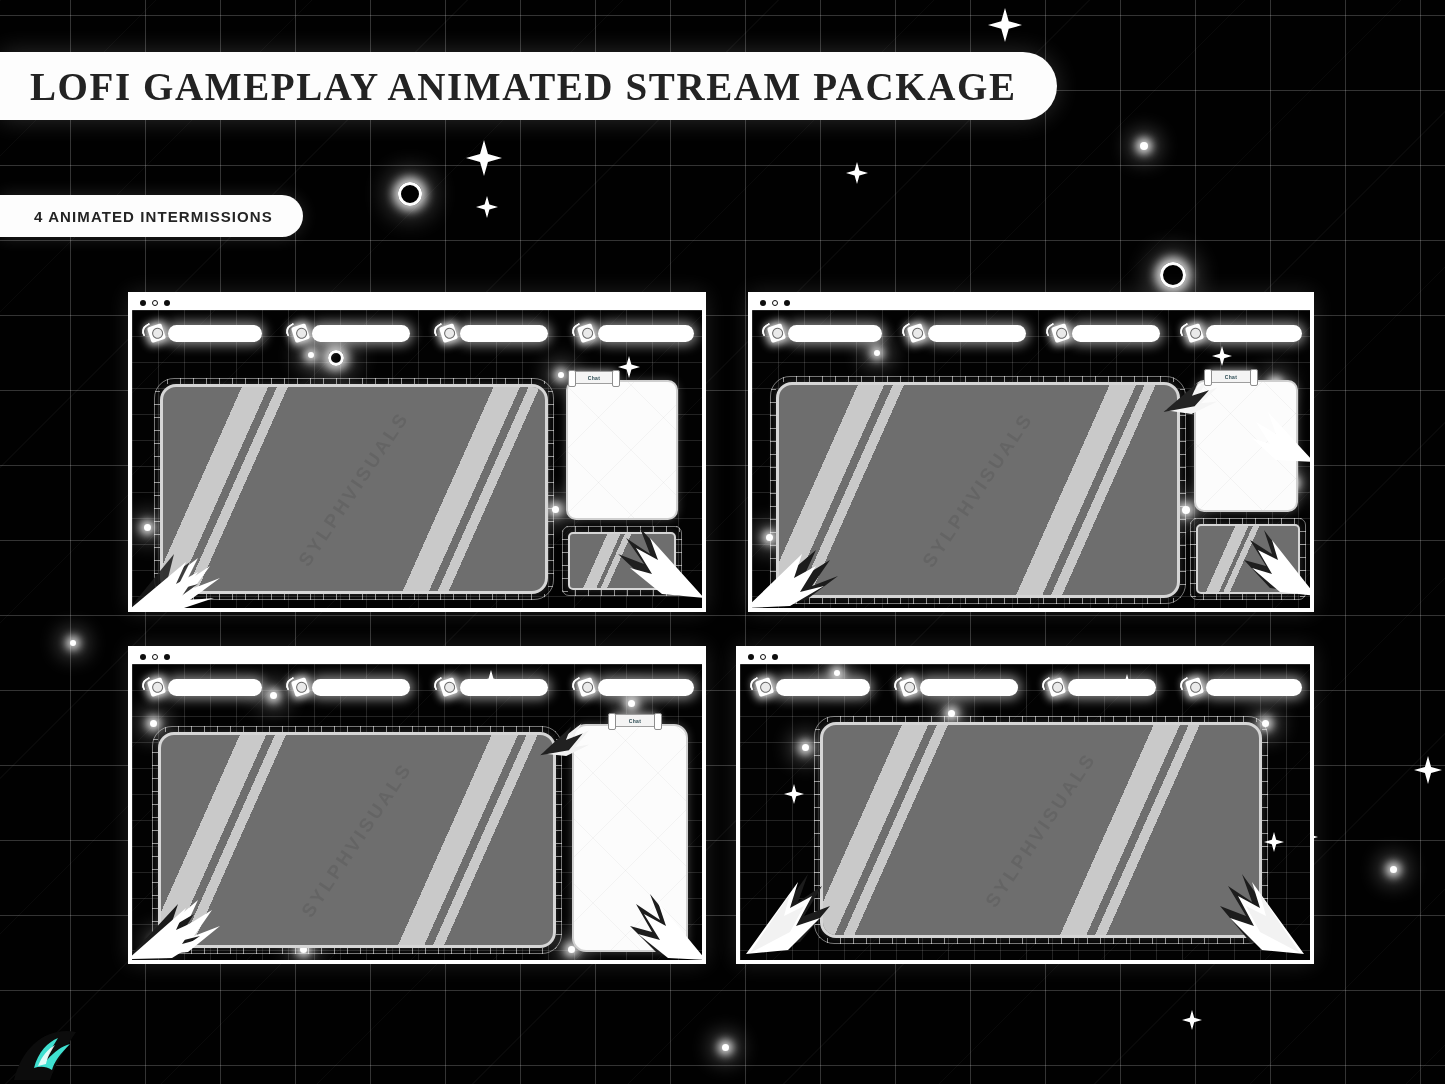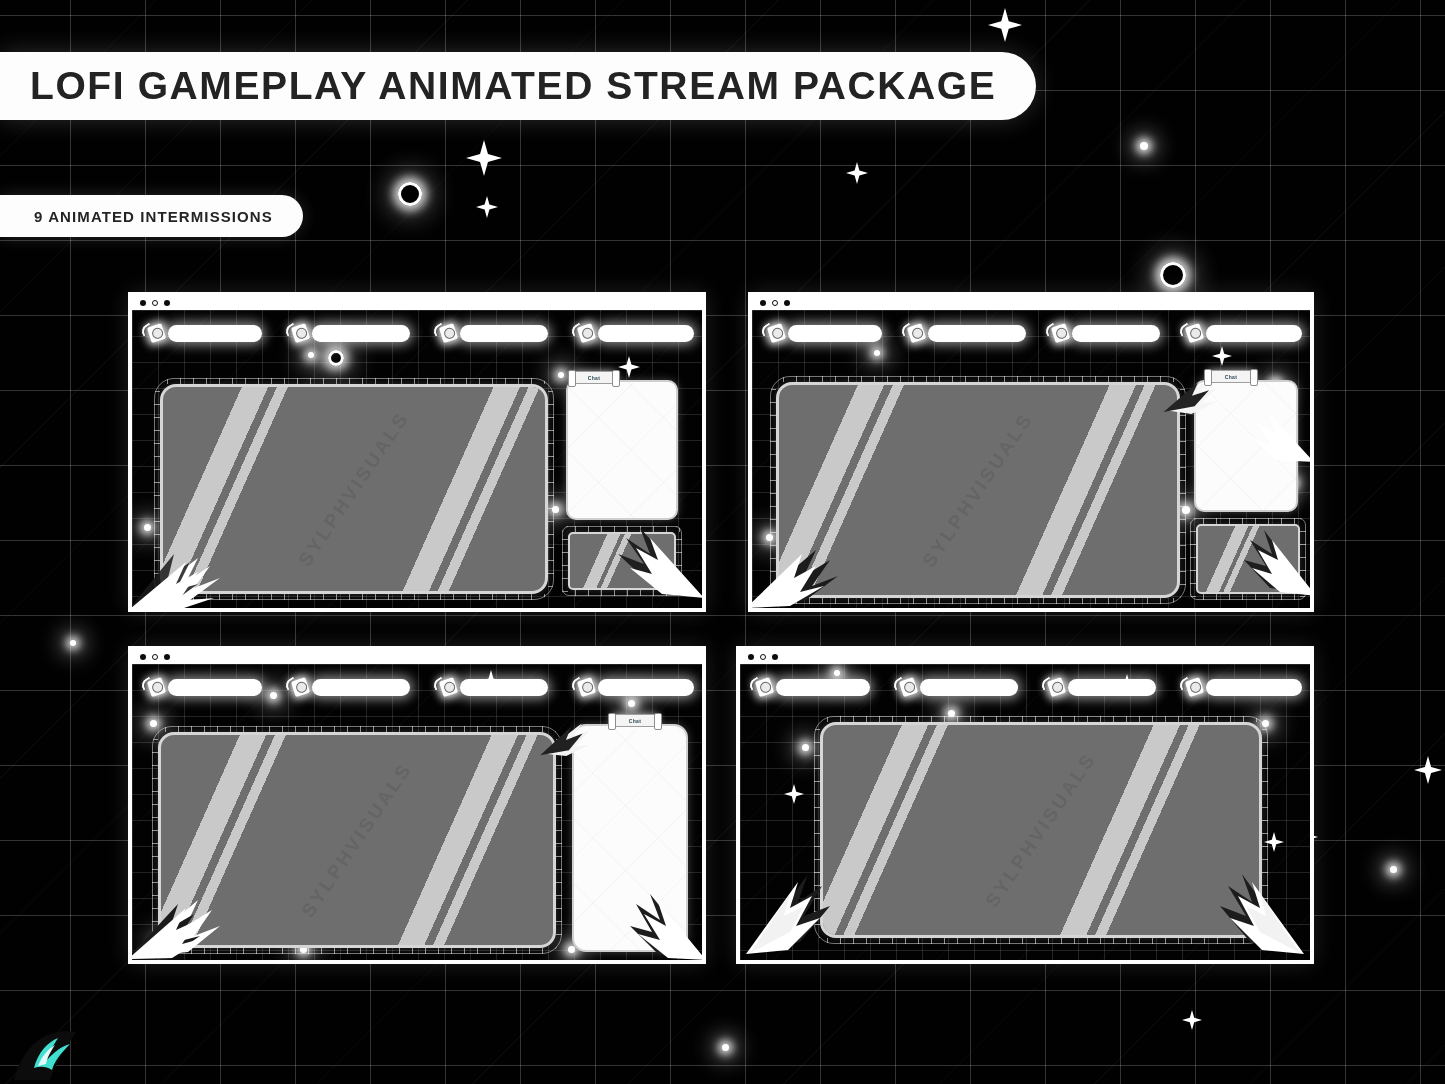--- a/index.html
+++ b/index.html
@@ -50,20 +50,21 @@
   }
 
   
   .pill-title{
     position:absolute; left:0; top:52px;
     height:68px; padding:0 40px 0 30px;
     background:#fdfdfd; border-radius:0 40px 40px 0;
     display:flex; align-items:center;
     box-shadow:0 0 26px rgba(255,255,255,.18);
     z-index:6;
+    font-family:Liberation Serif, serif;
   }
   .pill-title span{
     font-size:39px; font-weight:bold;
     letter-spacing:1.6px; color:#232323;
     white-space:nowrap;
   }
   .pill-sub{
     position:absolute; left:0; top:195px;
     height:42px; padding:0 30px 0 34px;
     background:#fdfdfd; border-radius:0 24px 24px 0;
@@ -256,21 +257,21 @@
 <div class="spark star" style="left:1296px;top:826px;width:22px;height:22px;"></div>
 <div class="spark dot" style="left:1390px;top:866px;width:7px;height:7px;"></div>
 <div class="spark star" style="left:1182px;top:1010px;width:20px;height:20px;"></div>
 <div class="spark dot" style="left:722px;top:1044px;width:7px;height:7px;"></div>
 <div class="spark dot" style="left:70px;top:640px;width:6px;height:6px;"></div>
 
 <div class="pill-title">
   <span>LOFI GAMEPLAY ANIMATED STREAM PACKAGE</span>
 </div>
 <div class="pill-sub">
-  <span>9 ANIMATED INTERMISSIONS</span>
+  <span>4 ANIMATED INTERMISSIONS</span>
 </div>
 
 <div class="panel" style="left:128px;top:292px;width:578px;height:320px;">
   <div class="panel-bar">
     <i></i>
     <i class="hollow"></i>
     <i></i>
   </div>
   <div class="panel-inner" style="height:298px;">
 

